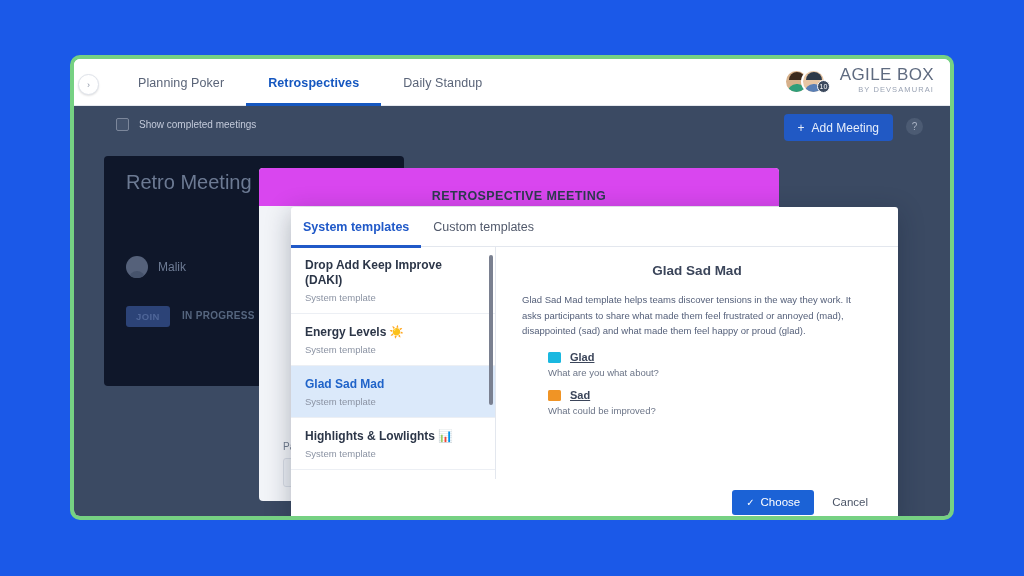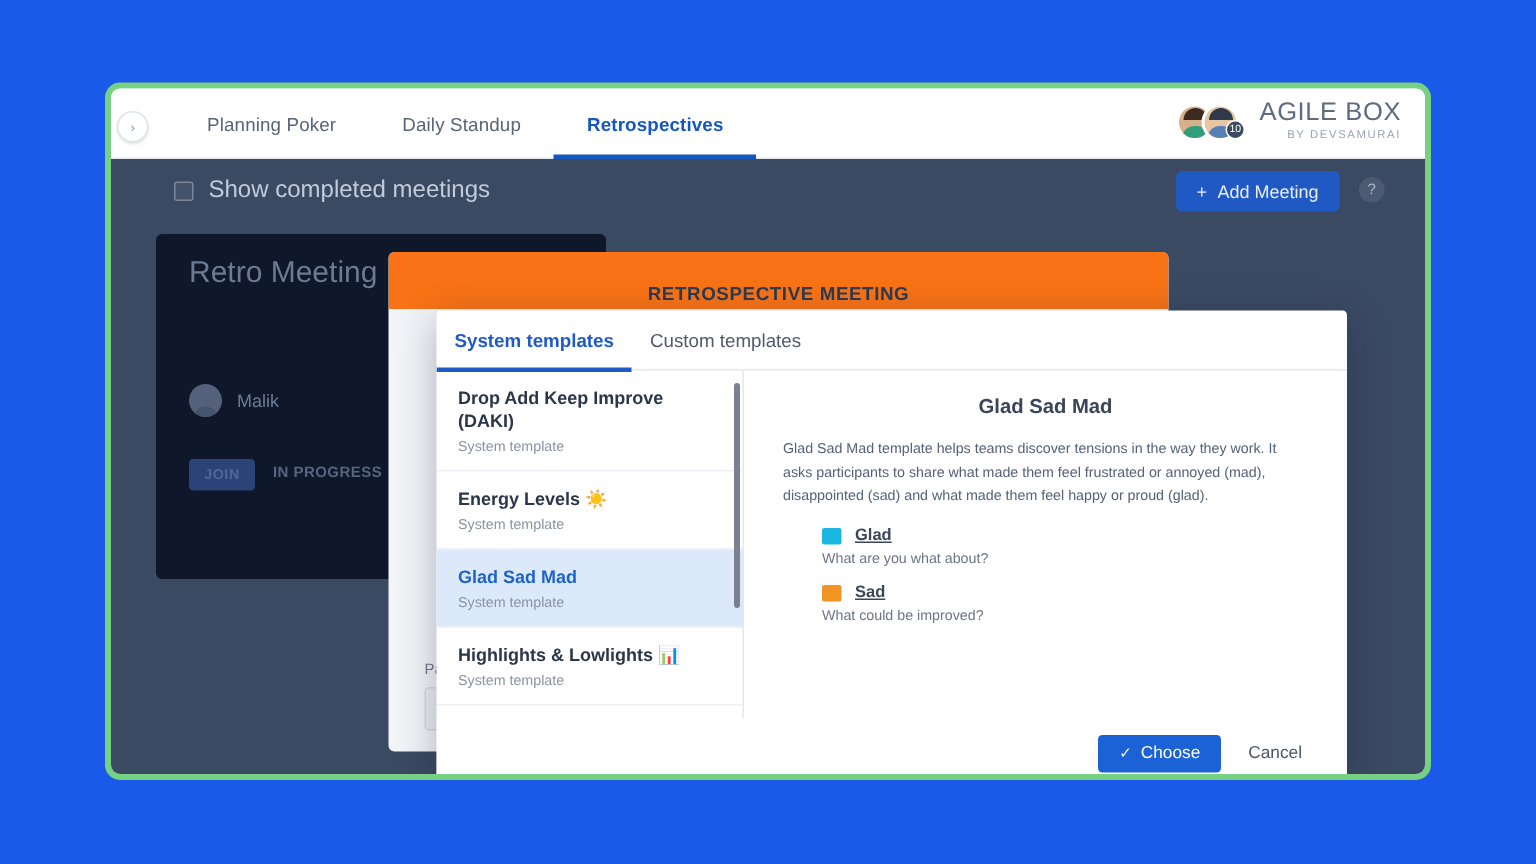--- a/index.html
+++ b/index.html
@@ -114,21 +114,21 @@
   }
 
   #show-completed {
     position: absolute; left: 42px; top: 12px;
     display: flex; align-items: center; gap: 10px;
   }
   #show-completed .box {
     width: 13px; height: 13px; border: 1px solid #7c879b; border-radius: 2px;
     background: #44536c;
   }
-  #show-completed .lbl { font-size: 16px; color: #c3cada; }
+  #show-completed .lbl { font-size: 10px; color: #c3cada; }
 
   #add-meeting {
     position: absolute; right: 57px; top: 8px;
     height: 27px; padding: 0 14px;
     background: #2159c4; color: #e7eefb;
     border-radius: 4px; font-size: 12px;
     display: flex; align-items: center; gap: 7px;
     cursor: pointer;
   }
   #help-icon {
@@ -175,21 +175,21 @@
   }
 
   
   #retro-dialog {
     position: absolute; left: 185px; top: 62px;
     width: 520px; height: 333px;
     background: #f2f4f8; border-radius: 4px;
     overflow: hidden;
   }
   #retro-dialog-header {
-    height: 38px; background: #f97316;
+    height: 38px; background: #d946ef;
     display: flex; align-items: flex-end; justify-content: center;
     padding-bottom: 3px;
   }
   #retro-dialog-header .t {
     font-size: 12.5px; font-weight: bold; color: #2e3a50; letter-spacing: .4px;
   }
   #retro-dialog-body { padding: 14px 24px; }
   .field-label { font-size: 10px; color: #6f7a8c; margin-bottom: 6px; }
   .field-select {
     height: 29px; background: #eceff4; border: 1px solid #d7dce5;
@@ -305,25 +305,25 @@
   <div id="app-frame">
 
     <div id="topbar">
 
       <div id="sidebar-toggle">›</div>
 
       <div class="nav-tabs">
         <div class="nav-tab">
           <span>Planning Poker</span>
         </div>
+        <div class="nav-tab active">
+          <span>Retrospectives</span>
+        </div>
         <div class="nav-tab">
           <span>Daily Standup</span>
-        </div>
-        <div class="nav-tab active">
-          <span>Retrospectives</span>
         </div>
       </div>
 
       <div id="avatar-group">
         <div class="av av-a">
             <div class="av-hair"></div>
           </div>
         <div class="av av-b">
             <div class="av-hair"></div>
           </div>

